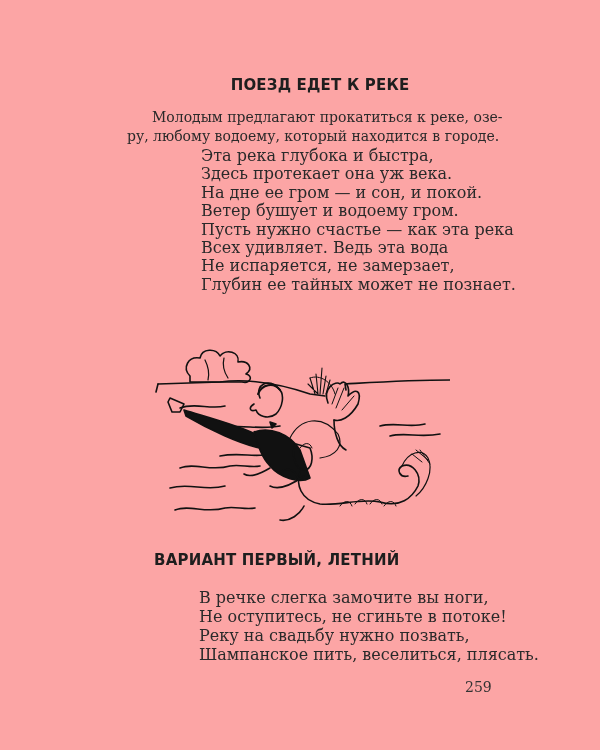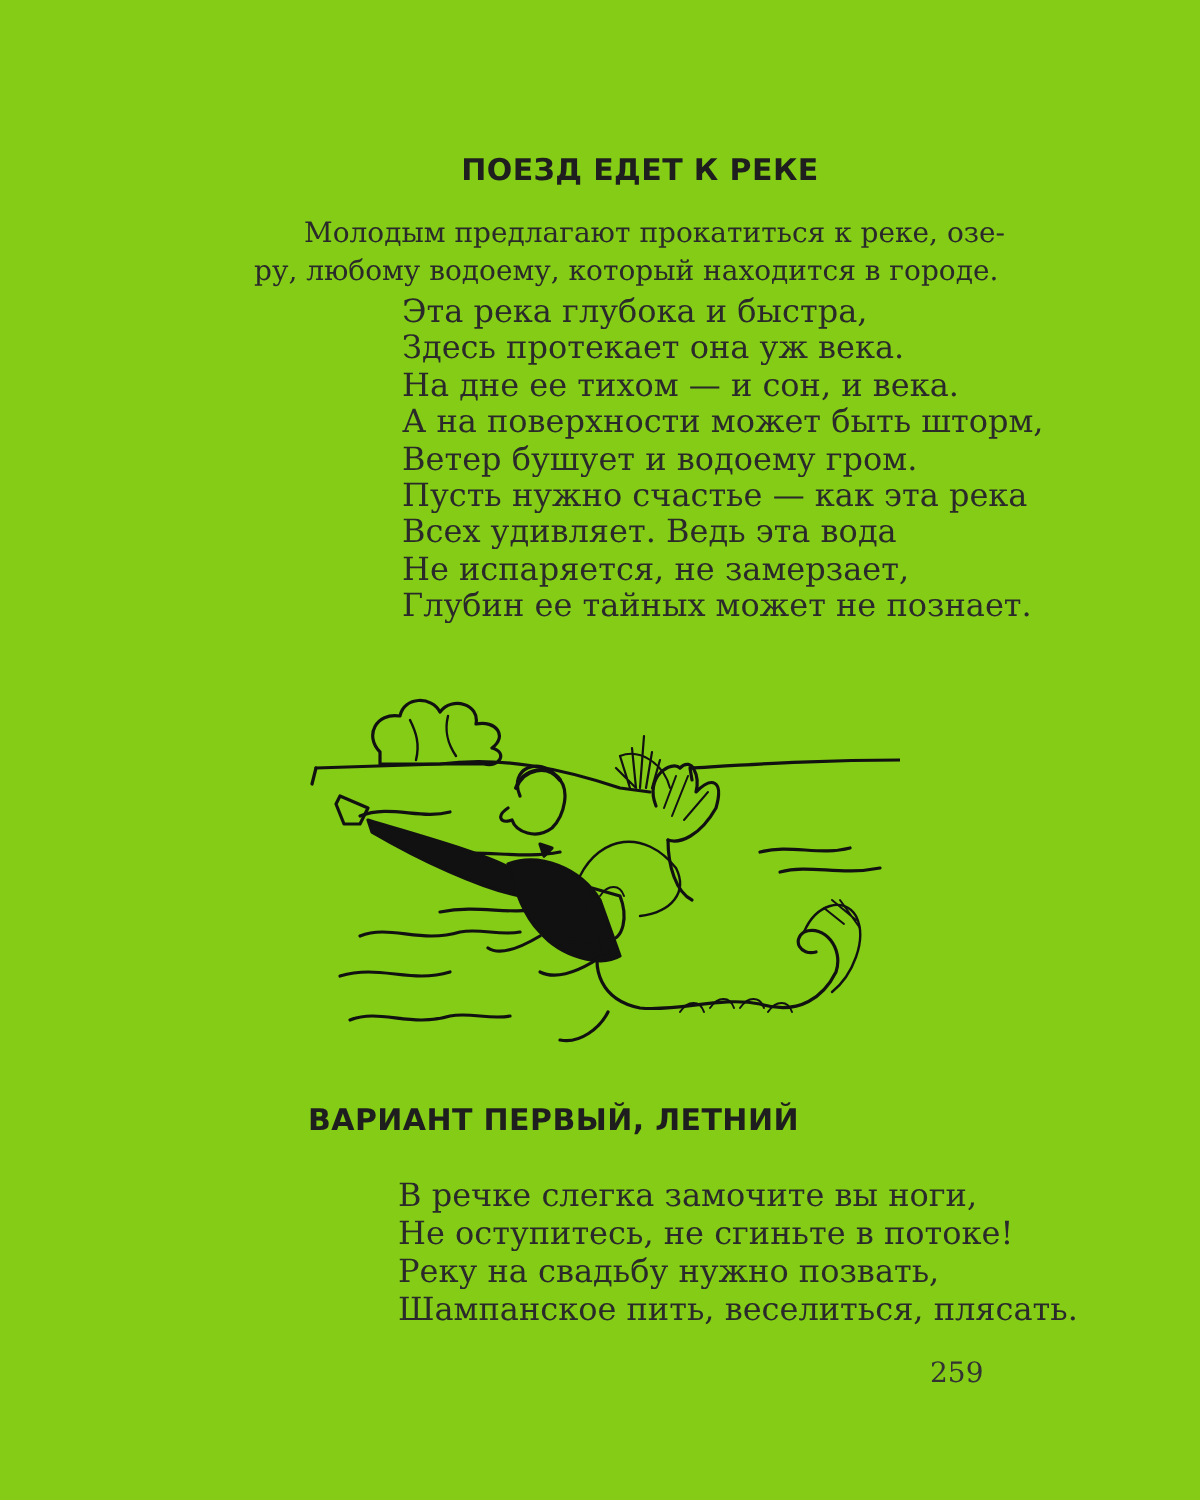--- a/index.html
+++ b/index.html
@@ -1,17 +1,17 @@
 <!DOCTYPE html>
 <html><head>
   <meta charset="utf-8">
   <style>
     html, body { margin: 0; padding: 0; background: #ffffff; }
     body { width: 600px; height: 750px; position: relative; overflow: hidden; font-family: "DejaVu Serif", "Liberation Serif", serif; color: #222; }
-    .page { position: absolute; left: 0; top: 0; width: 600px; height: 750px; background: #84cc16; }
+    .page { position: absolute; left: 0; top: 0; width: 600px; height: 750px; background: #fca5a5; }
     .title { position: absolute; left: 0; width: 600px; text-align: center; font-family: "DejaVu Sans", "Liberation Sans", sans-serif; font-weight: bold; font-size: 15px; letter-spacing: 0.2px; color: #1e1e1e; }
     .title-1 { top: 76px; left: 20px; }
     .title-2 { top: 551px; left: 0; text-align: left; padding-left: 110px; width: auto; margin-left: 44px; }
     .intro { position: absolute; left: 127px; top: 108px; width: 350px; font-size: 14px; line-height: 19px; color: #2a2a2a; }
     .intro .l1 { display: block; padding-left: 25px; white-space: nowrap; }
     .intro .l2 { display: block; white-space: nowrap; }
     .poem { position: absolute; left: 201px; font-size: 16px; line-height: 18.4px; color: #2a2a2a; }
     .poem-1 { top: 147px; }
     .poem-2 { top: 588px; left: 199px; line-height: 19px; }
     .poem .line { display: block; white-space: nowrap; }
@@ -26,22 +26,21 @@
   <div class="title title-1">ПОЕЗД ЕДЕТ К РЕКЕ</div>
 
   <div class="intro">
     <span class="l1">Молодым предлагают прокатиться к реке, озе-</span>
     <span class="l2">ру, любому водоему, который находится в городе.</span>
   </div>
 
   <div class="poem poem-1">
     <span class="line">Эта река глубока и быстра,</span>
     <span class="line">Здесь протекает она уж века.</span>
-    <span class="line">На дне ее тихом — и сон, и века.</span>
-    <span class="line">А на поверхности может быть шторм,</span>
+    <span class="line">На дне ее гром — и сон, и покой.</span>
     <span class="line">Ветер бушует и водоему гром.</span>
     <span class="line">Пусть нужно счастье — как эта река</span>
     <span class="line">Всех удивляет. Ведь эта вода</span>
     <span class="line">Не испаряется, не замерзает,</span>
     <span class="line">Глубин ее тайных может не познает.</span>
   </div>
 
   <svg class="illustration" viewBox="0 0 300 190" fill="none" stroke="#111" stroke-width="1.6" stroke-linecap="round" stroke-linejoin="round">
 
     <path d="M40 38 C32 30 38 18 50 20 C52 10 66 10 70 18 C76 10 90 14 88 24 C98 22 104 30 96 36 C104 38 100 46 92 44 L40 44 Z"></path>

